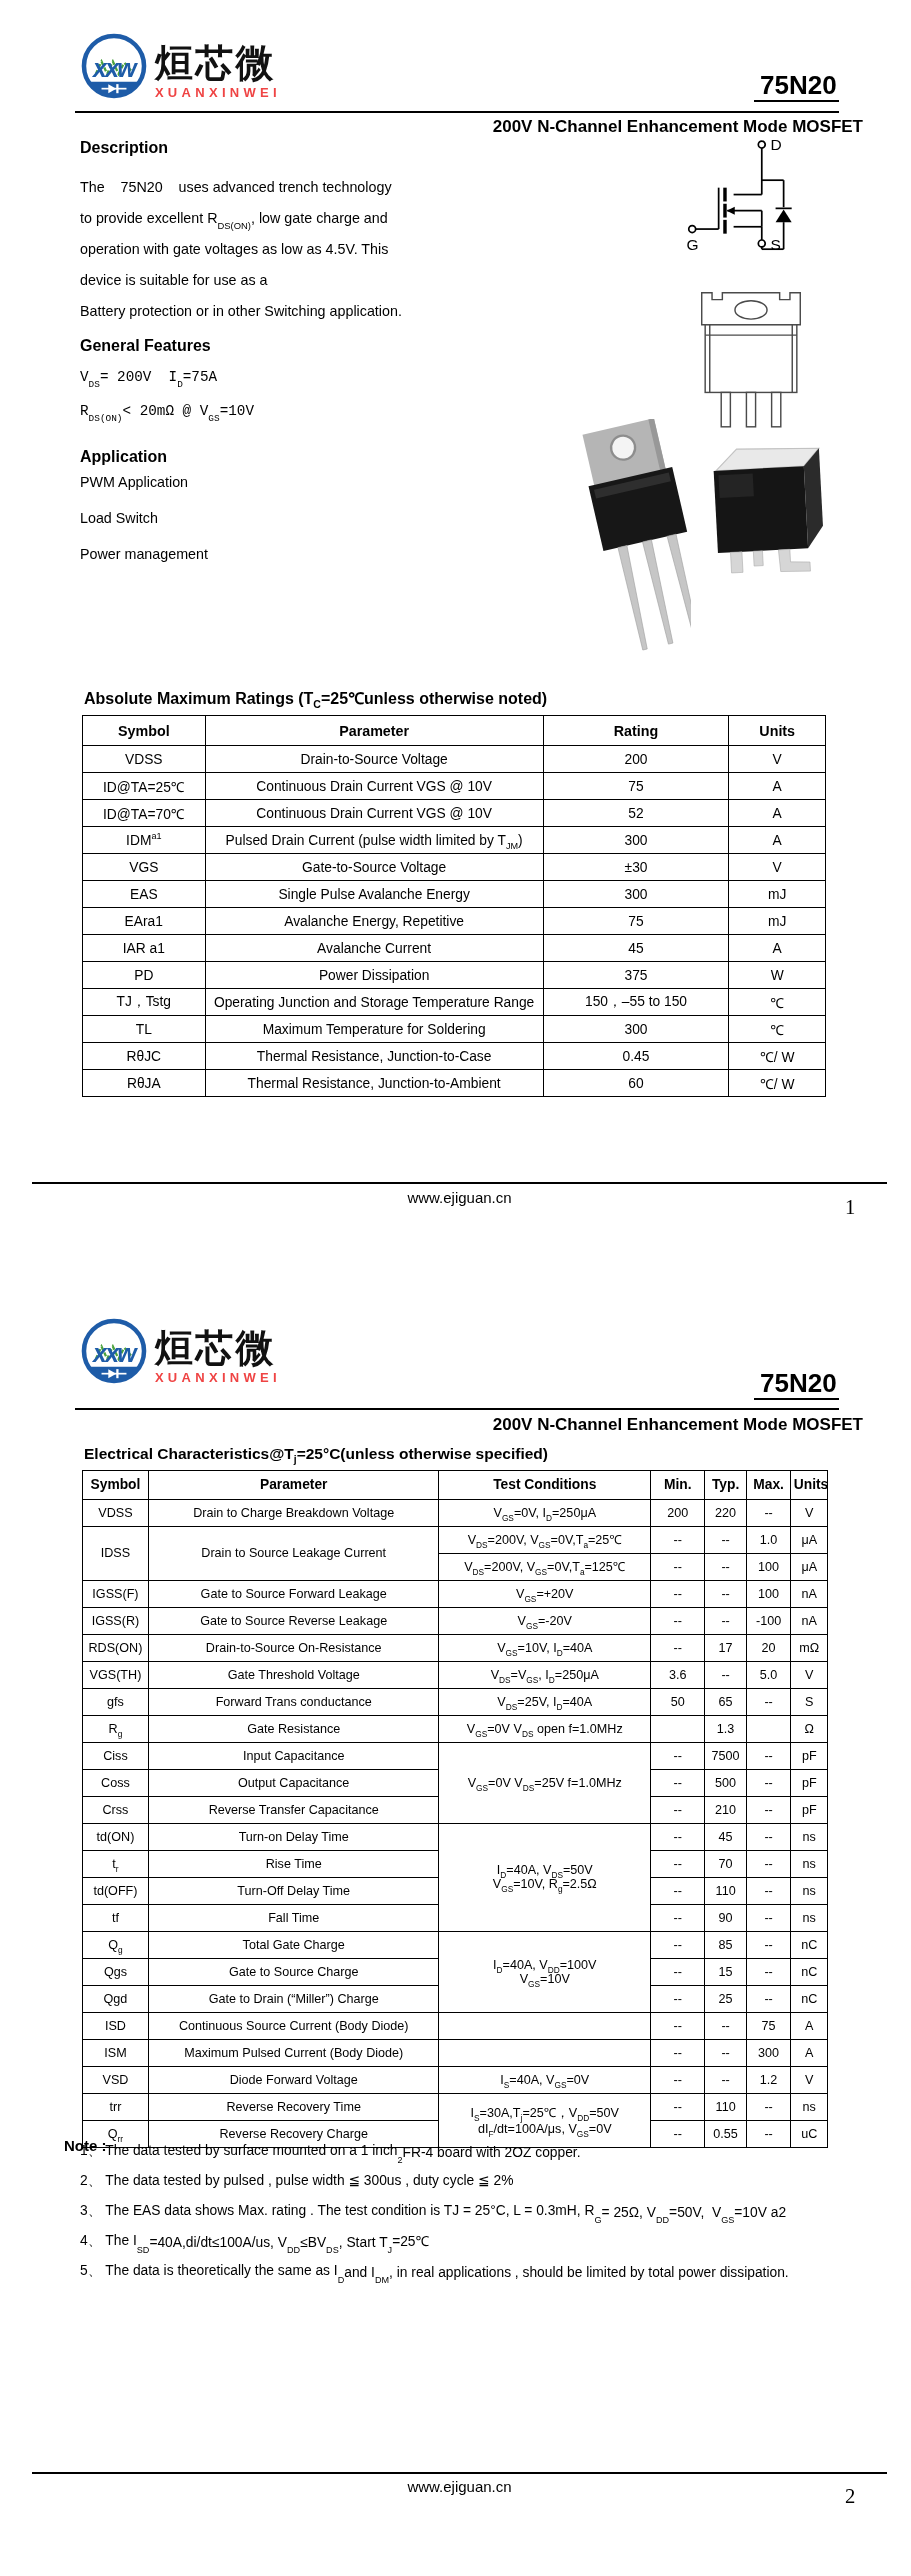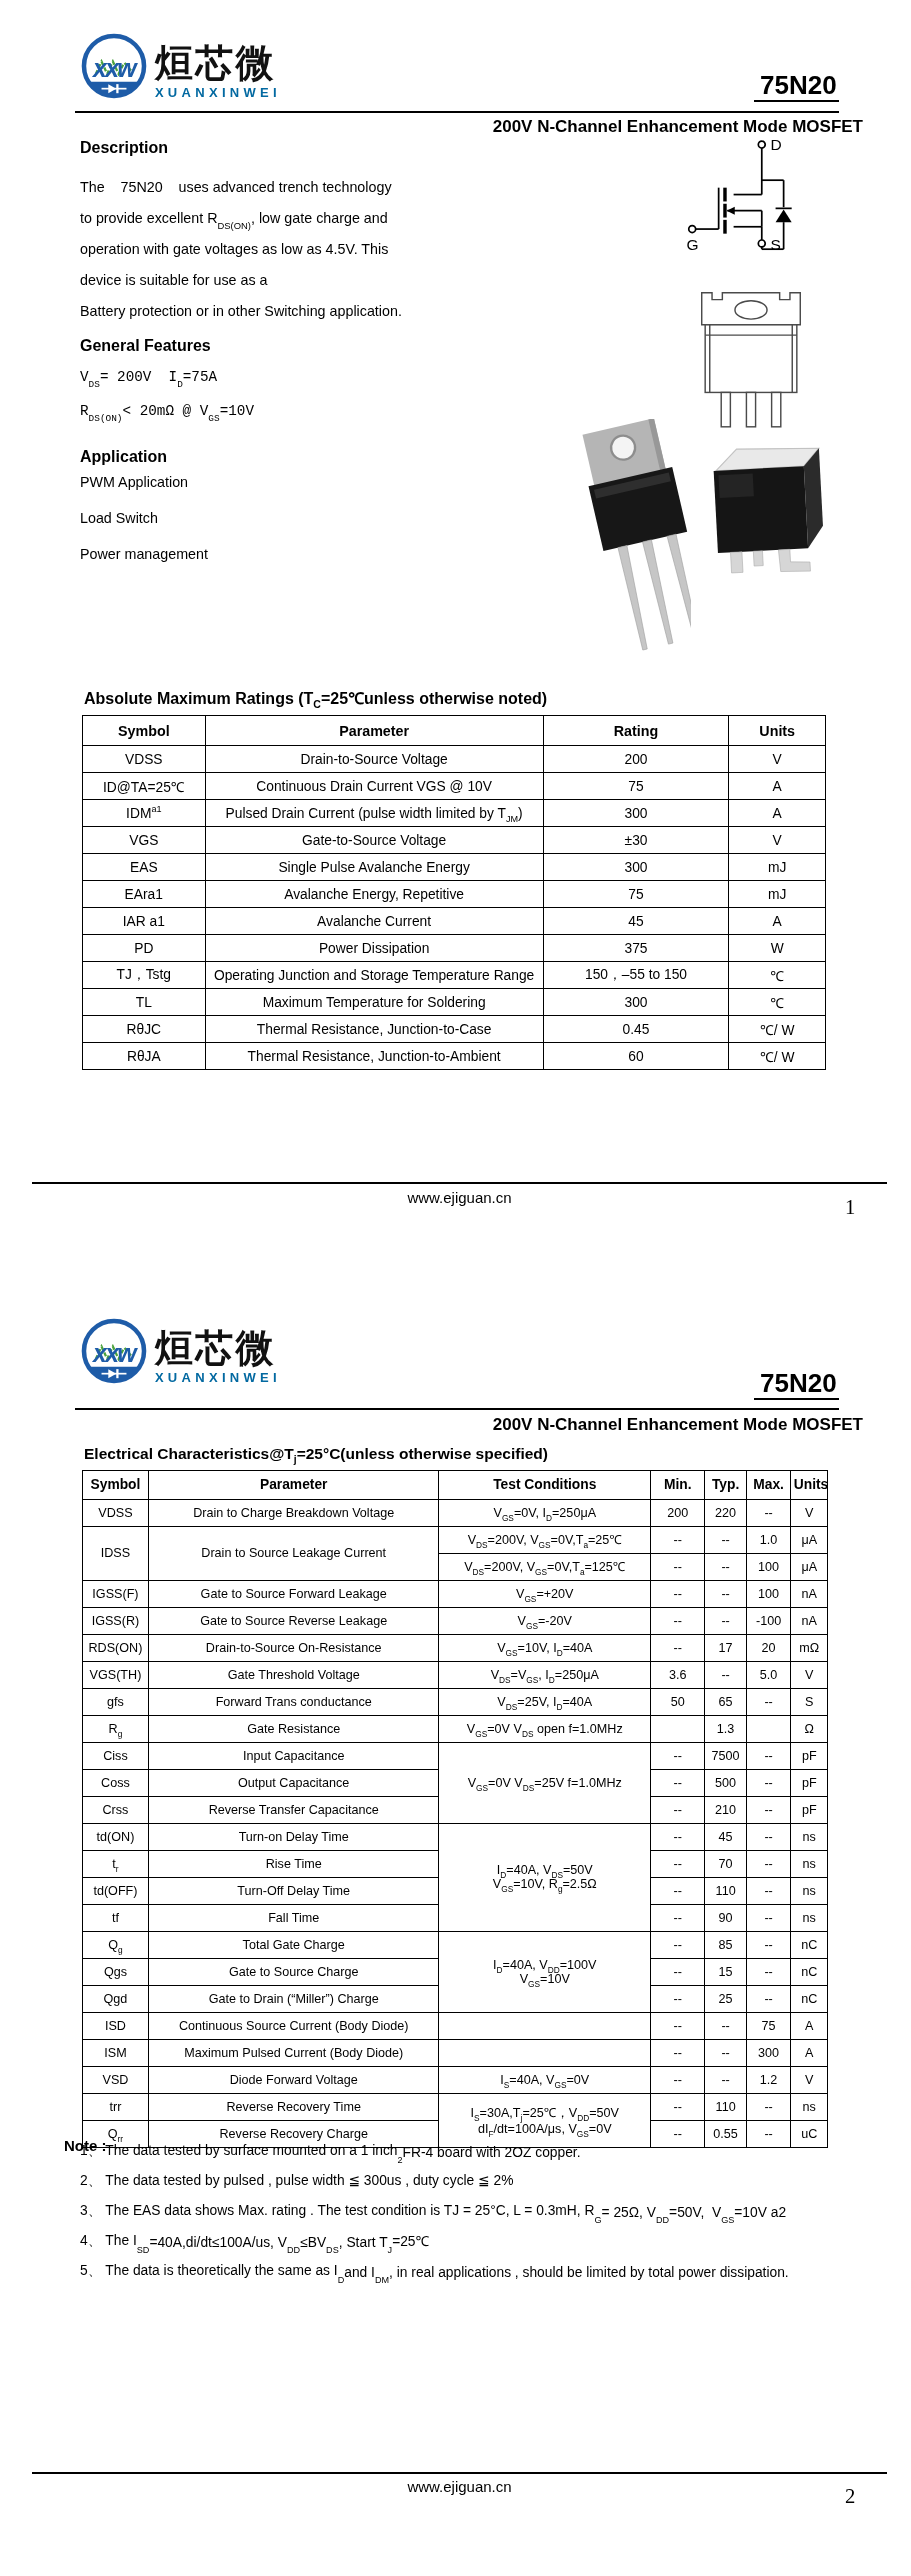--- a/index.html
+++ b/index.html
@@ -7,21 +7,21 @@
         font-family:"Liberation Sans",sans-serif;color:#000;overflow:hidden;}
   .abs{position:absolute;}
   sub{font-size:66%;line-height:0;}
   sup{font-size:66%;line-height:0;}
 
   
   .logo{display:flex;align-items:flex-end;}
   .logo-mark{width:68px;height:68px;}
   .logo-text{margin-left:6.9px;padding-top:4.6px;}
   .logo-cn{font-size:38px;font-weight:bold;letter-spacing:2.3px;line-height:1.05;color:#111;}
-  .logo-en{font-size:13px;font-weight:bold;letter-spacing:4.3px;color:#0369a1;margin-top:1.1px;}
+  .logo-en{font-size:13px;font-weight:bold;letter-spacing:4.3px;color:#ef4444;margin-top:1.1px;}
   .part-number{font-size:26px;font-weight:bold;line-height:1.05;border-bottom:2.9px solid #000;padding:0 2.3px 1.1px 5.7px;}
   .header-rule{height:2.3px;background:#000;}
   .subtitle{font-size:17px;font-weight:bold;}
 
   
   .sec-title{font-size:16px;font-weight:bold;}
   .tline{font-size:14.3px;}
   .lines-sp54 .tline{height:31px;display:flex;align-items:flex-end;}
   .lines-sp60 .tline{height:34px;display:flex;align-items:flex-end;}
   .lines-sp63 .tline{height:36px;display:flex;align-items:flex-end;}
@@ -189,20 +189,26 @@
             <td>200</td>
             <td>V</td>
           </tr>
           <tr>
             <td>ID@TA=25℃</td>
             <td>Continuous Drain Current VGS @ 10V</td>
             <td>75</td>
             <td>A</td>
           </tr>
           <tr>
+            <td>ID@TA=70℃</td>
+            <td>Continuous Drain Current VGS @ 10V</td>
+            <td>52</td>
+            <td>A</td>
+          </tr>
+          <tr>
             <td>IDM<sup>a1</sup></td>
             <td>Pulsed Drain Current (pulse width limited by T<sub>JM</sub>)</td>
             <td>300</td>
             <td>A</td>
           </tr>
           <tr>
             <td>VGS</td>
             <td>Gate-to-Source Voltage</td>
             <td>±30</td>
             <td>V</td>

